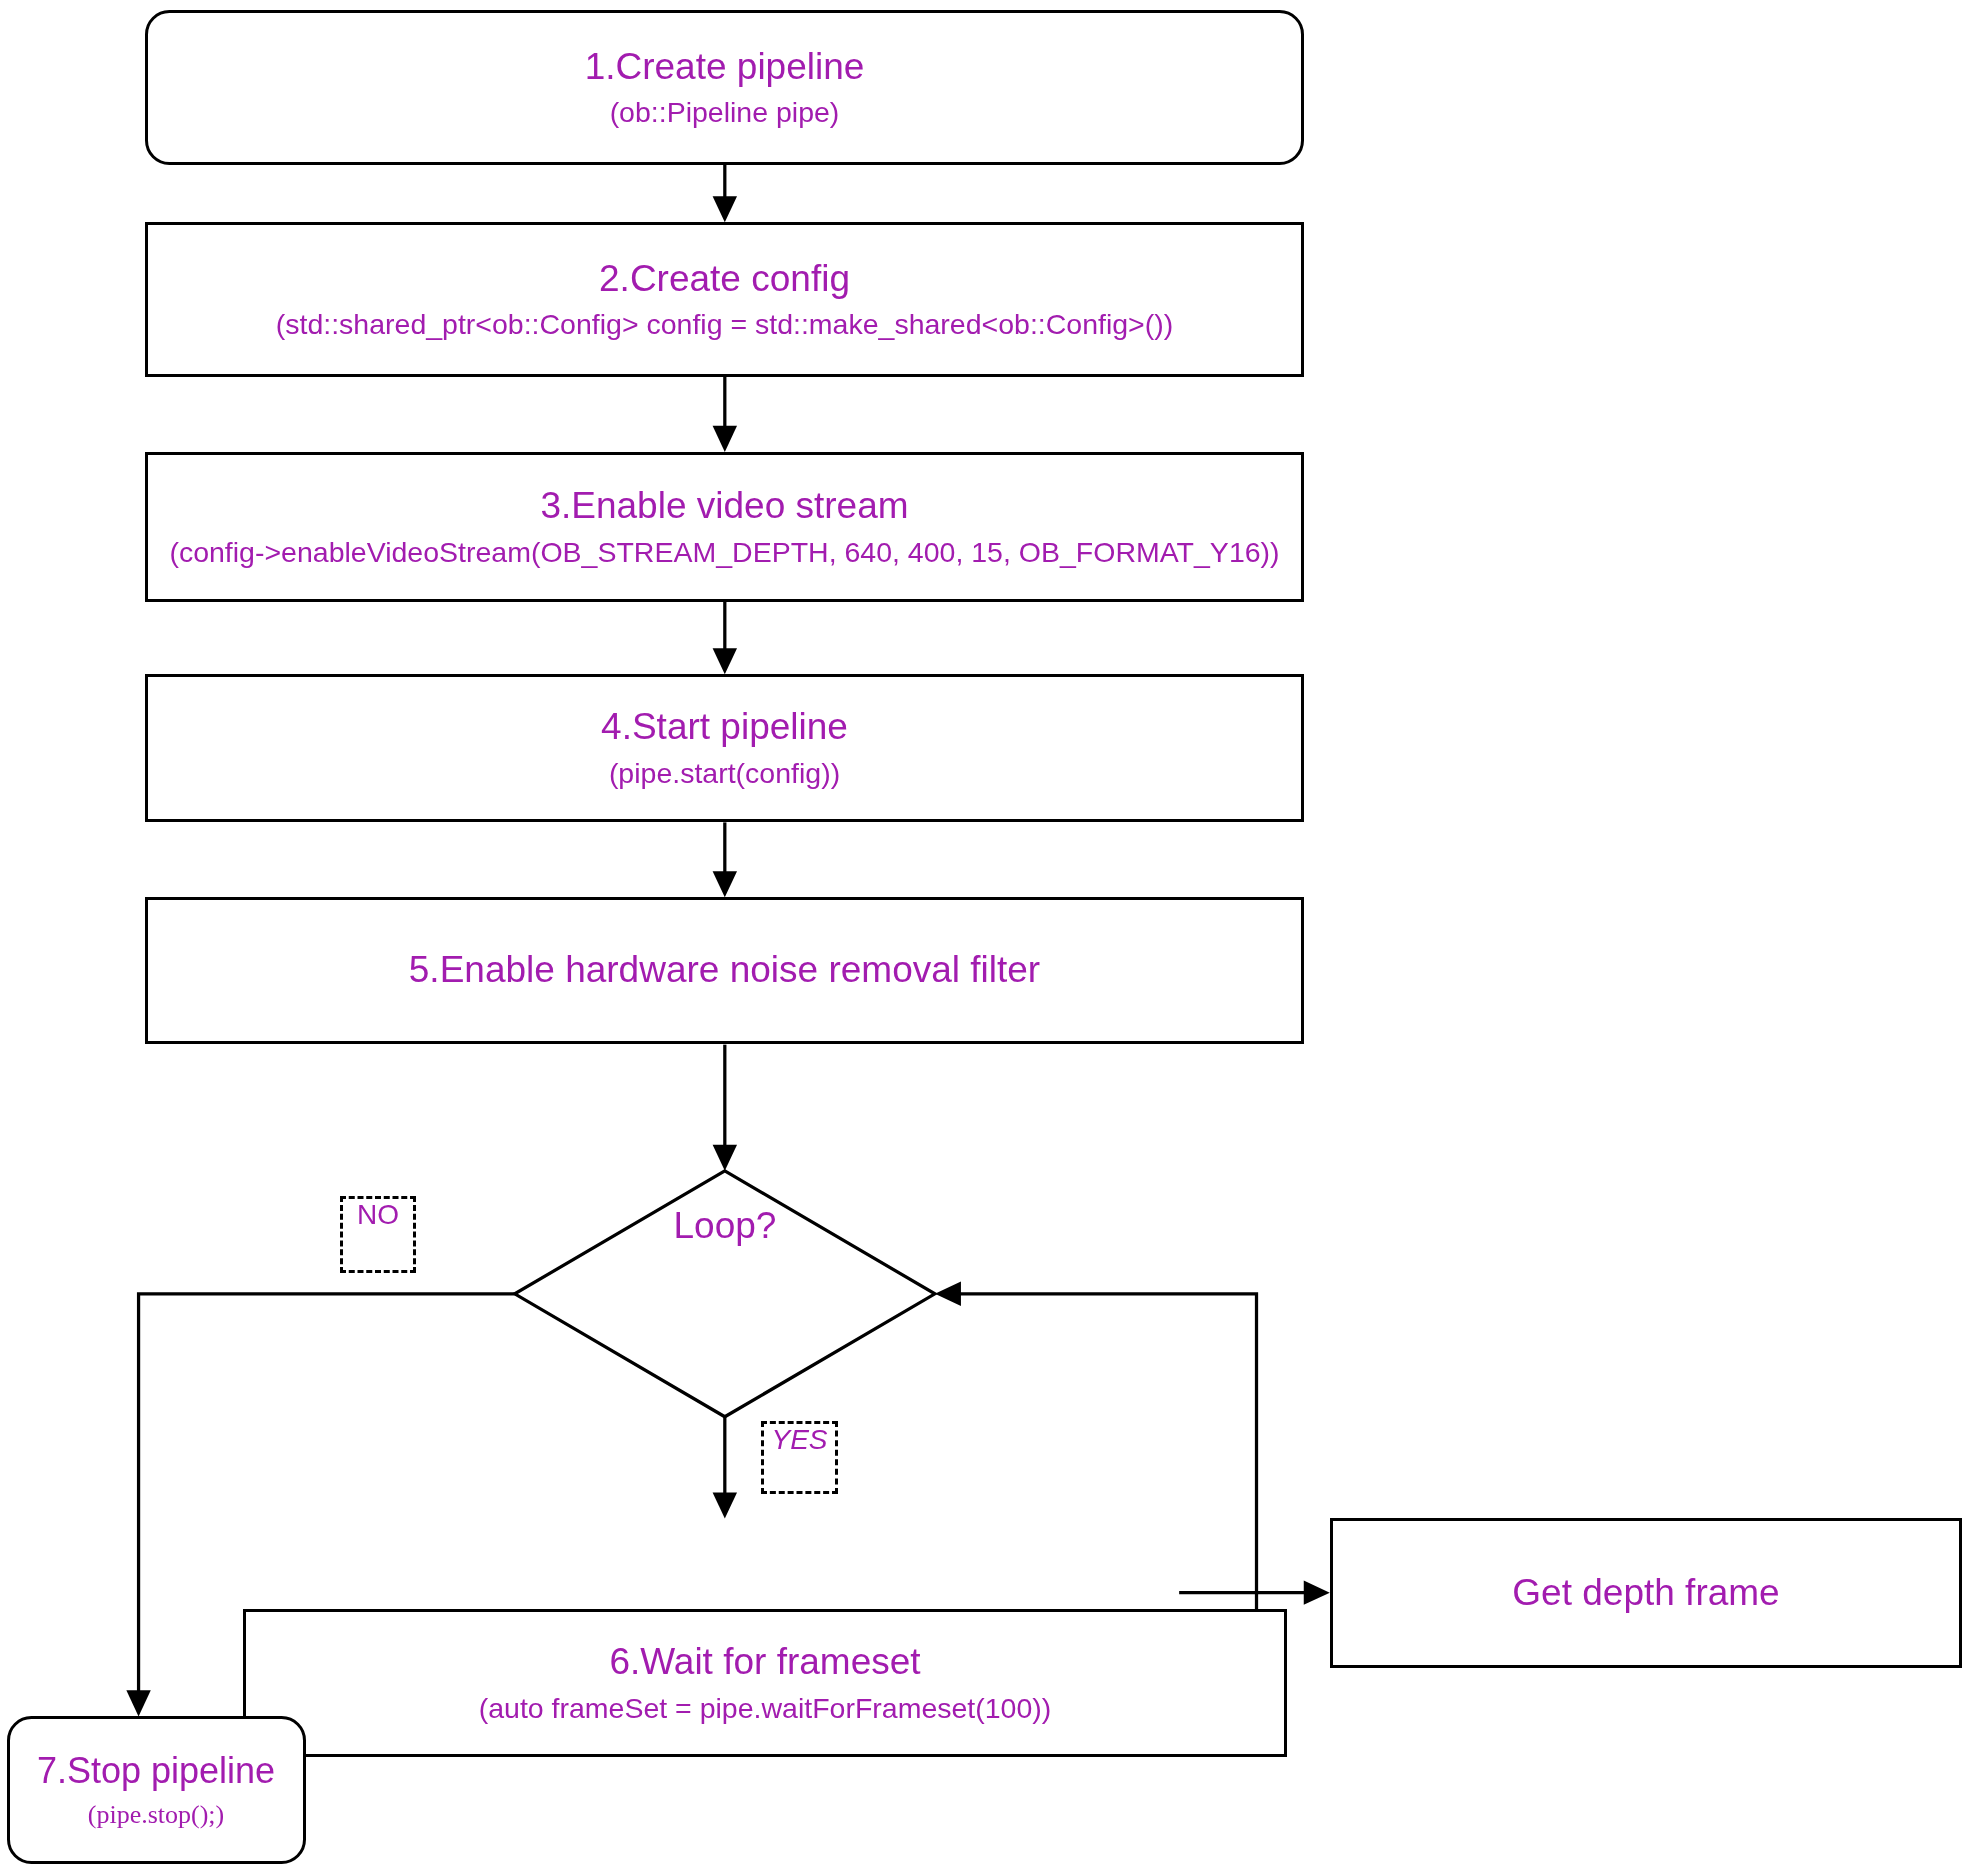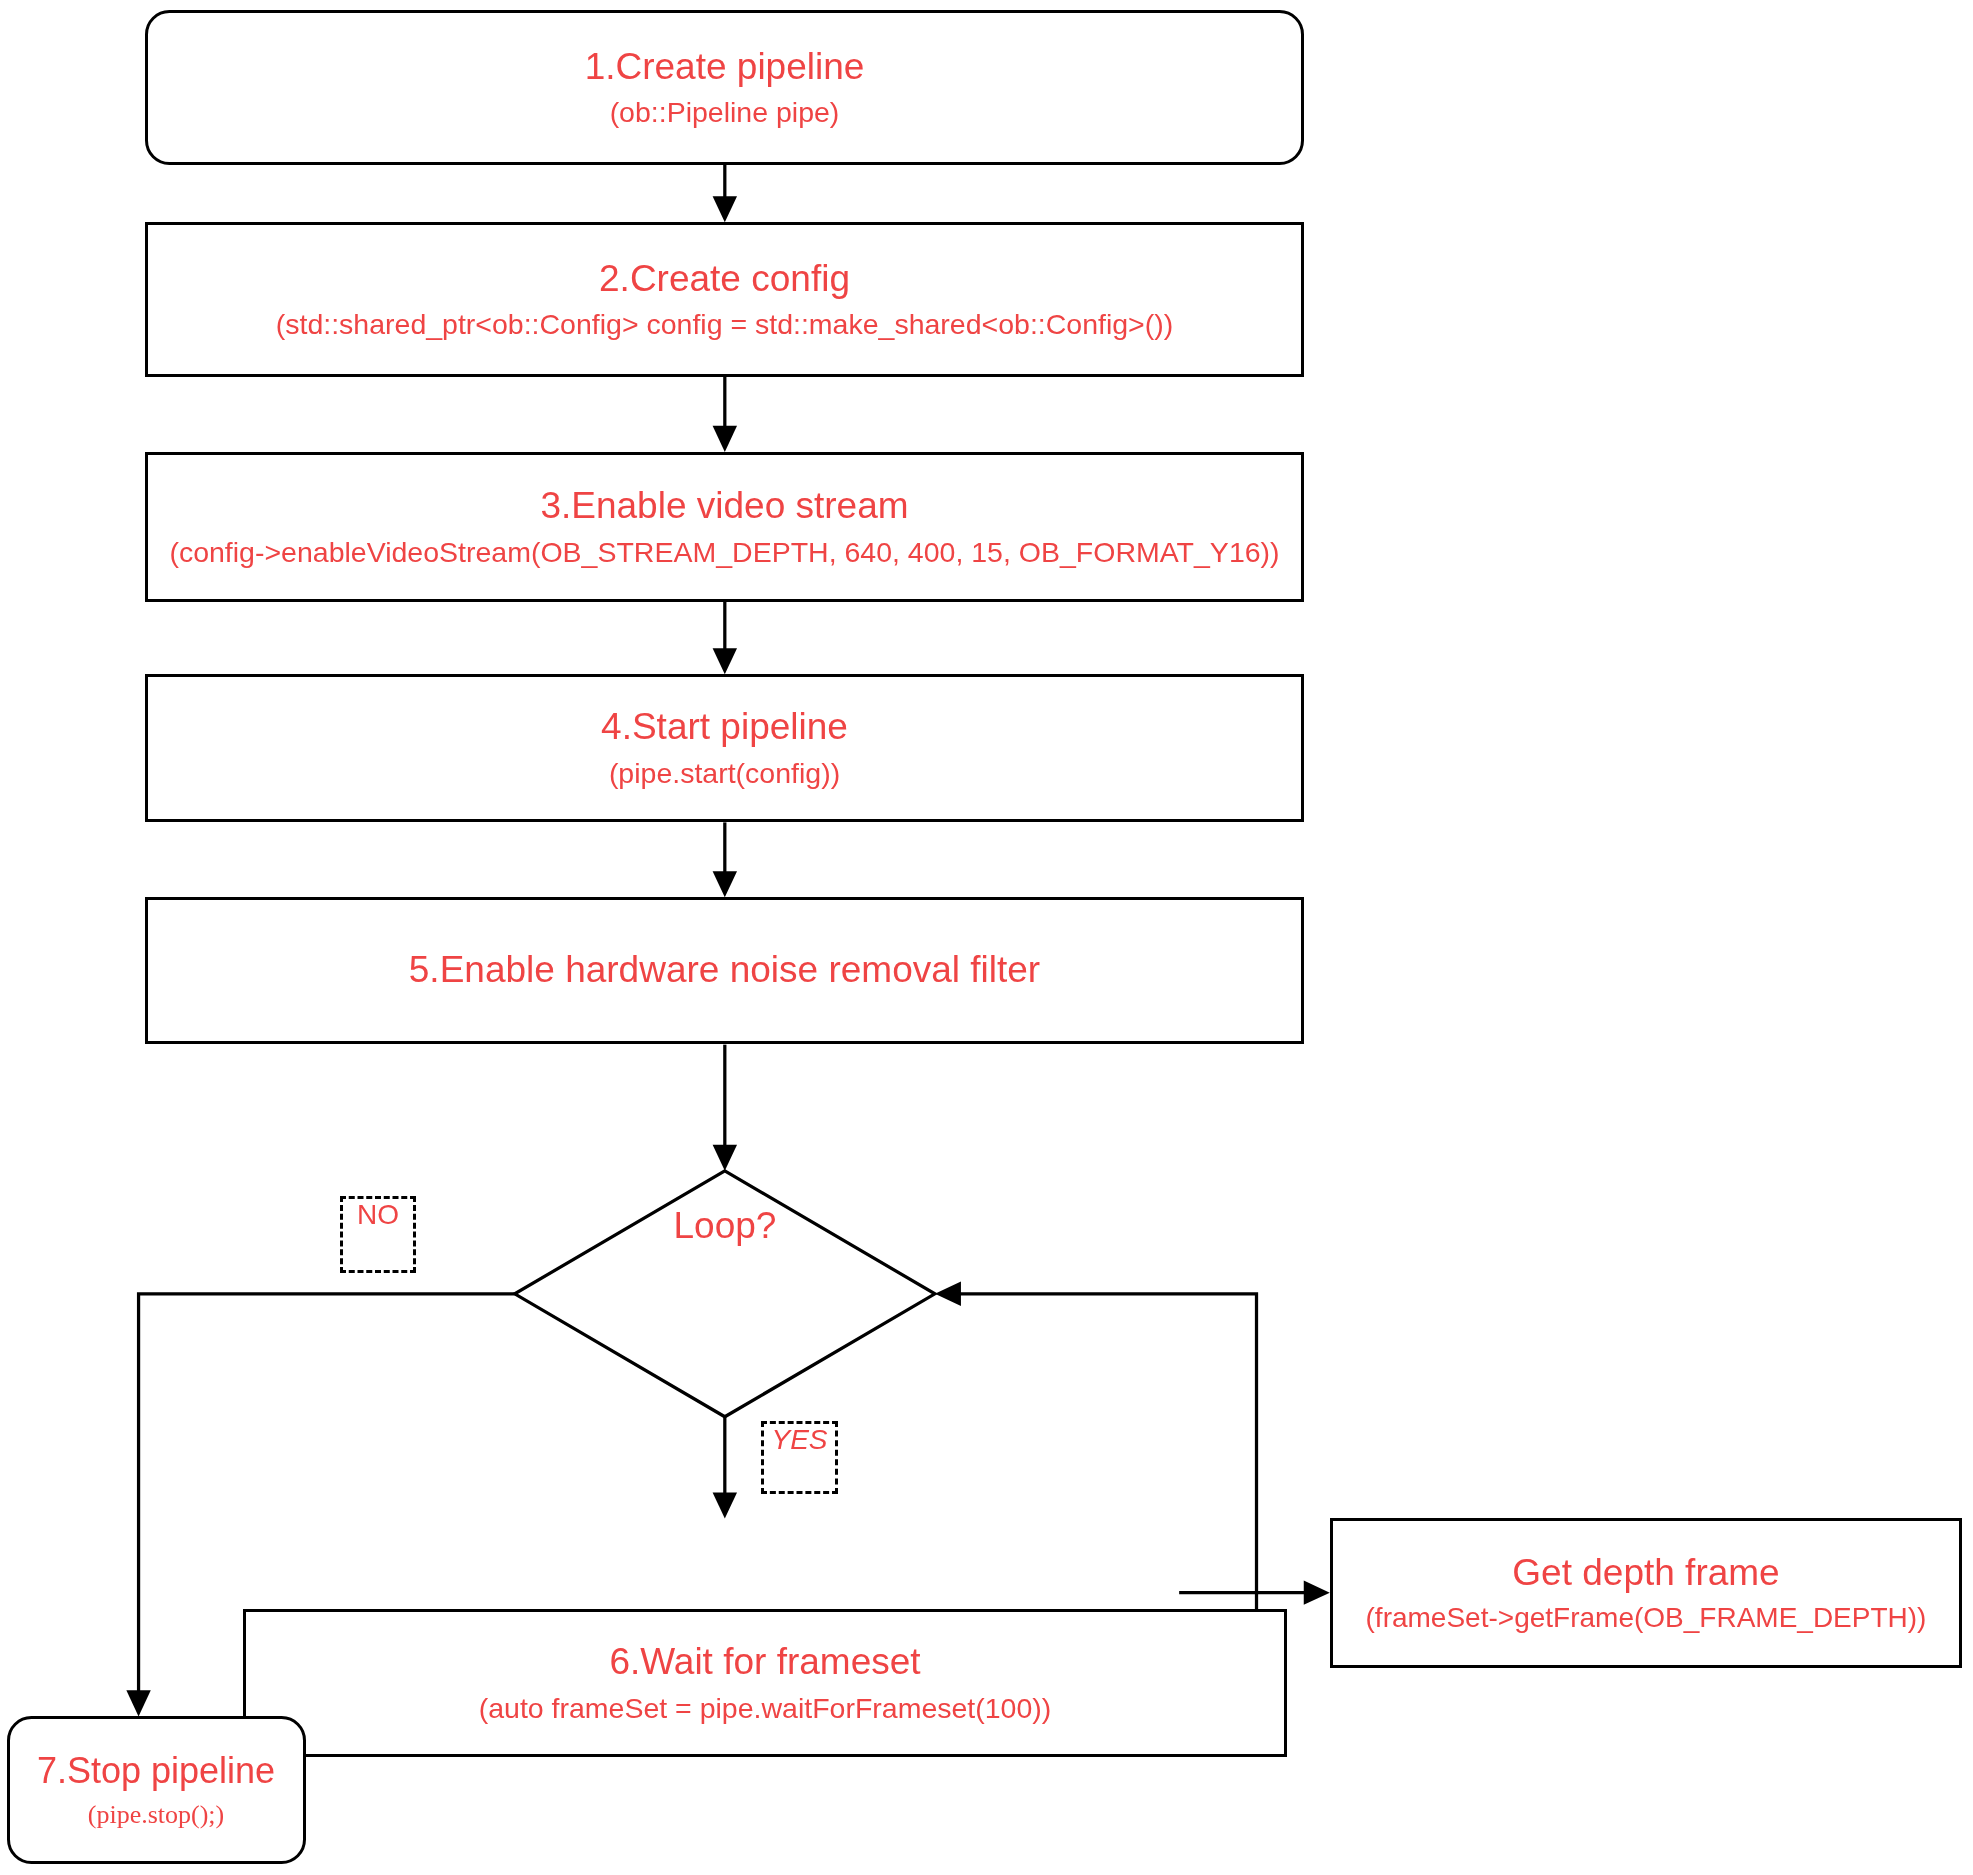--- a/index.html
+++ b/index.html
@@ -6,21 +6,21 @@
     margin: 0;
     padding: 0;
     background: #ffffff;
   }
   #canvas {
     position: relative;
     width: 1974px;
     height: 1876px;
     background: #ffffff;
     font-family: "Liberation Sans", "DejaVu Sans", sans-serif;
-    color: #ef4444;
+    color: #a21caf;
     overflow: hidden;
   }
   #connector-layer {
     position: absolute;
     left: 0; top: 0;
     width: 1974px;
     height: 1876px;
   }
   .node {
     position: absolute;
@@ -139,21 +139,20 @@
     <span>YES</span>
   </div>
 
   <div class="node" id="node-wait-for-frameset" style="left:243px; top:1609px; width:1044px; height:148px;">
     <span class="title">6.Wait for frameset</span>
     <span class="subtitle">(auto frameSet = pipe.waitForFrameset(100))</span>
   </div>
 
   <div class="node" id="node-get-depth-frame" style="left:1330px; top:1518px; width:632px; height:150px;">
     <span class="title">Get depth frame</span>
-    <span class="subtitle">(frameSet-&gt;getFrame(OB_FRAME_DEPTH))</span>
   </div>
 
   <div class="node rounded" id="node-stop-pipeline" style="left:6.5px; top:1716px; width:299px; height:148px;">
     <span class="title">7.Stop pipeline</span>
     <span class="subtitle">(pipe.stop();)</span>
   </div>
 
 </div>
 
 

